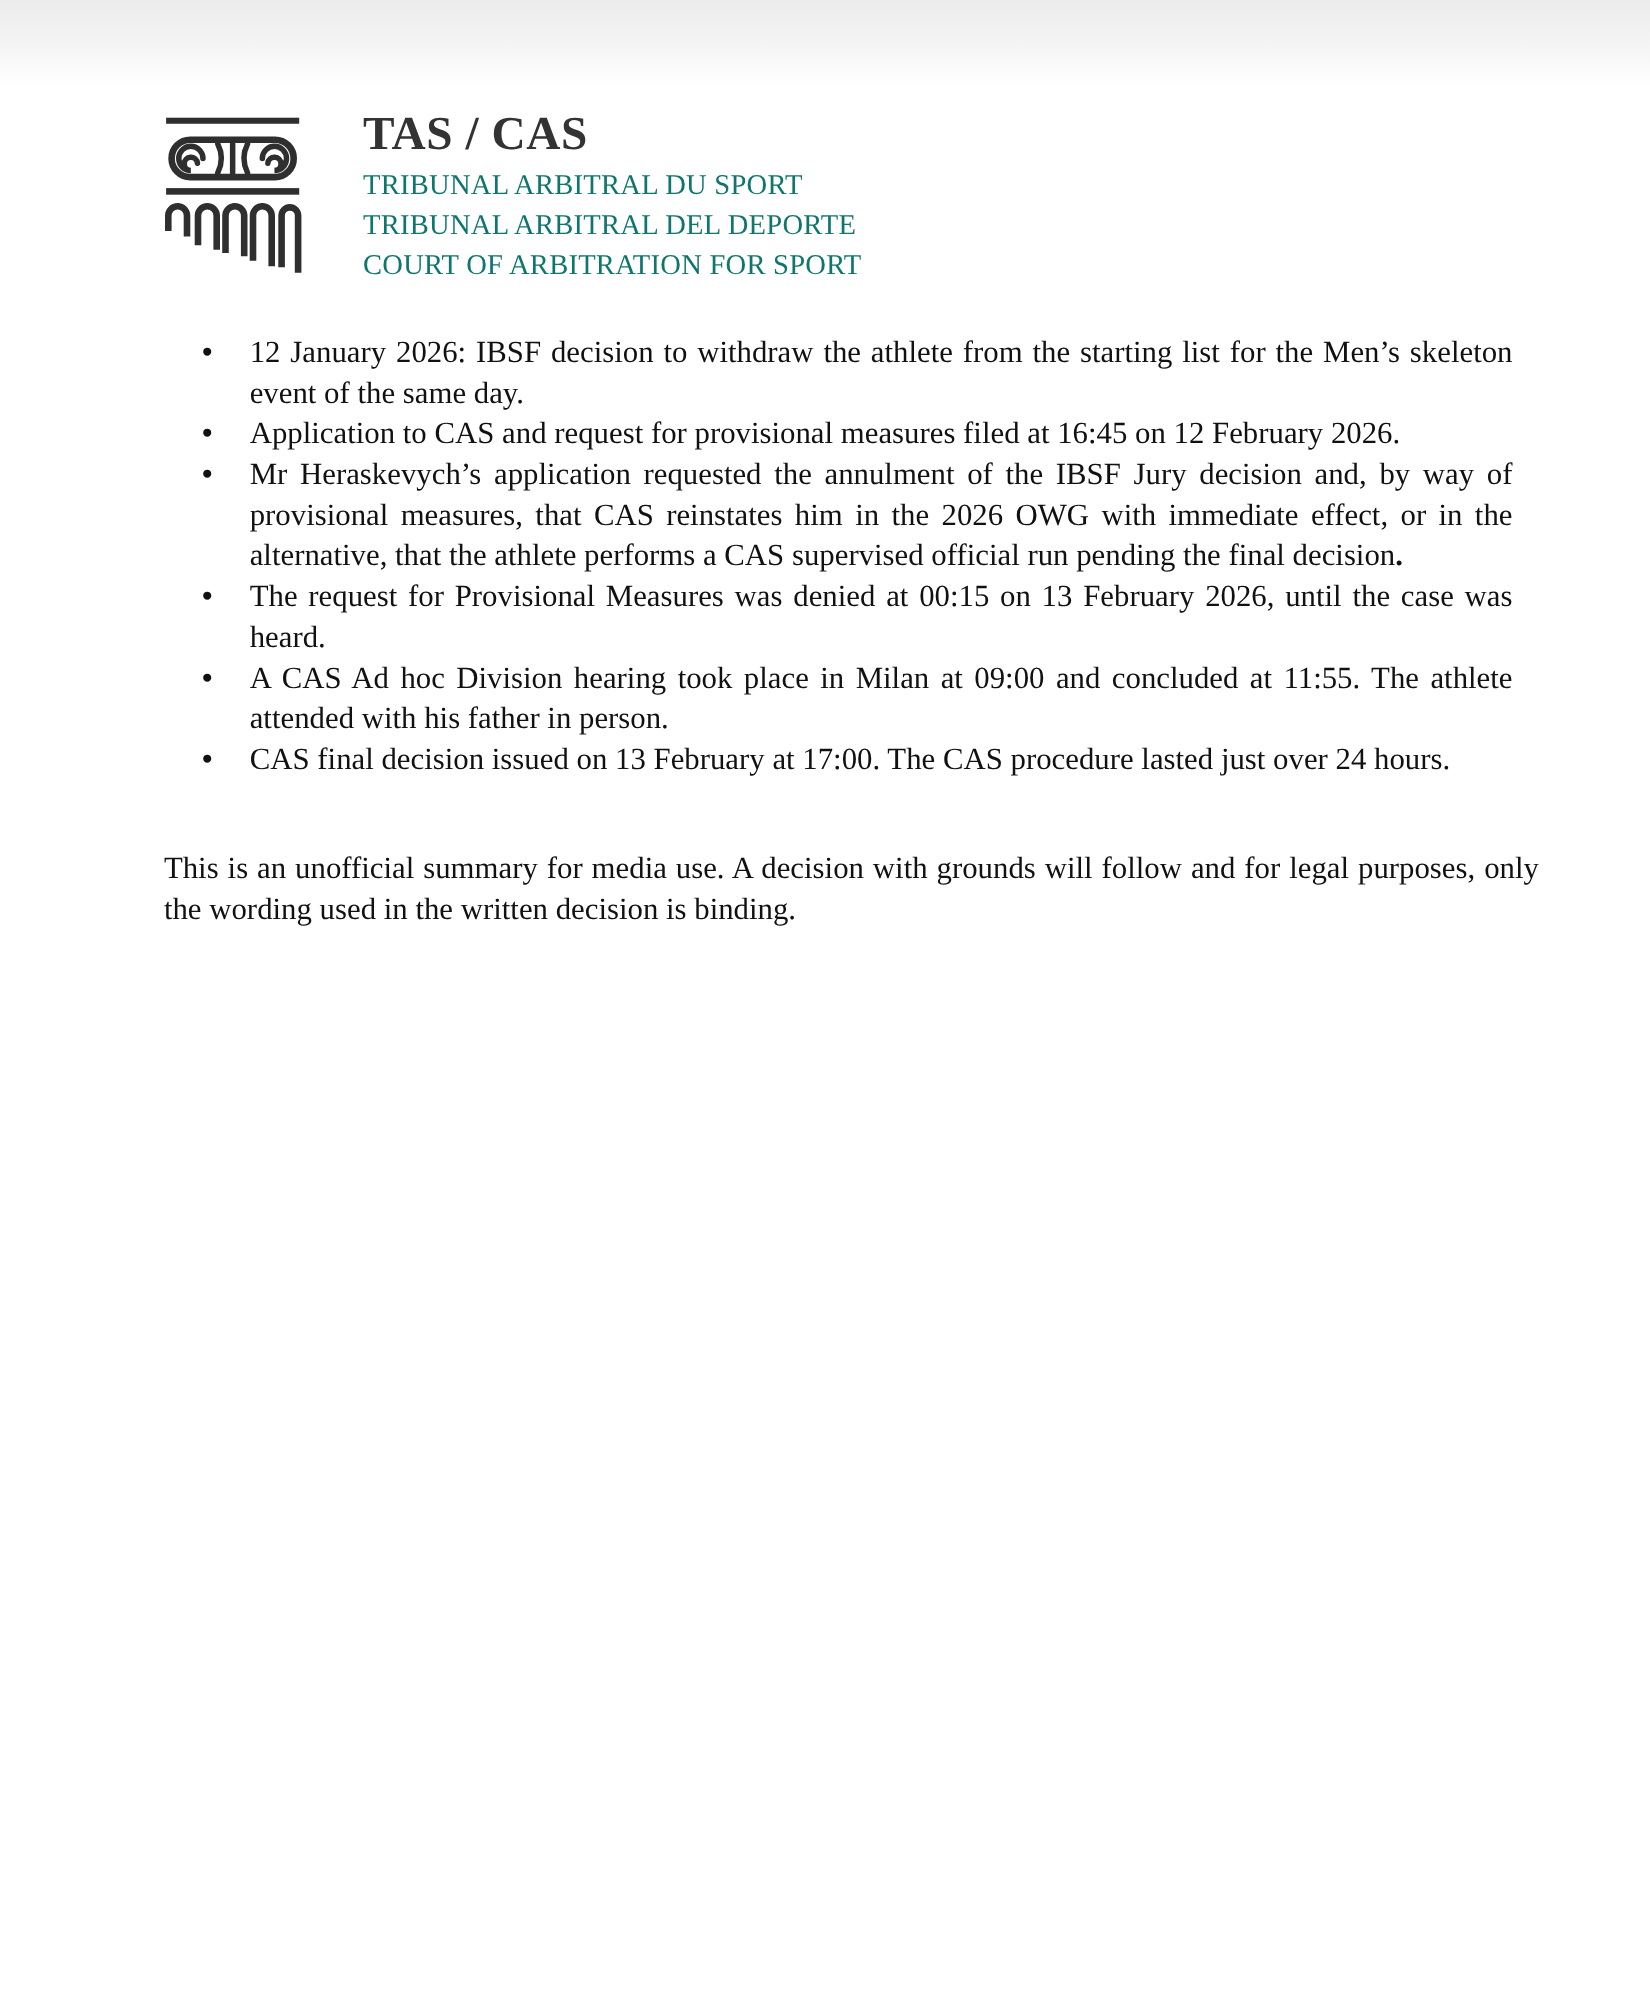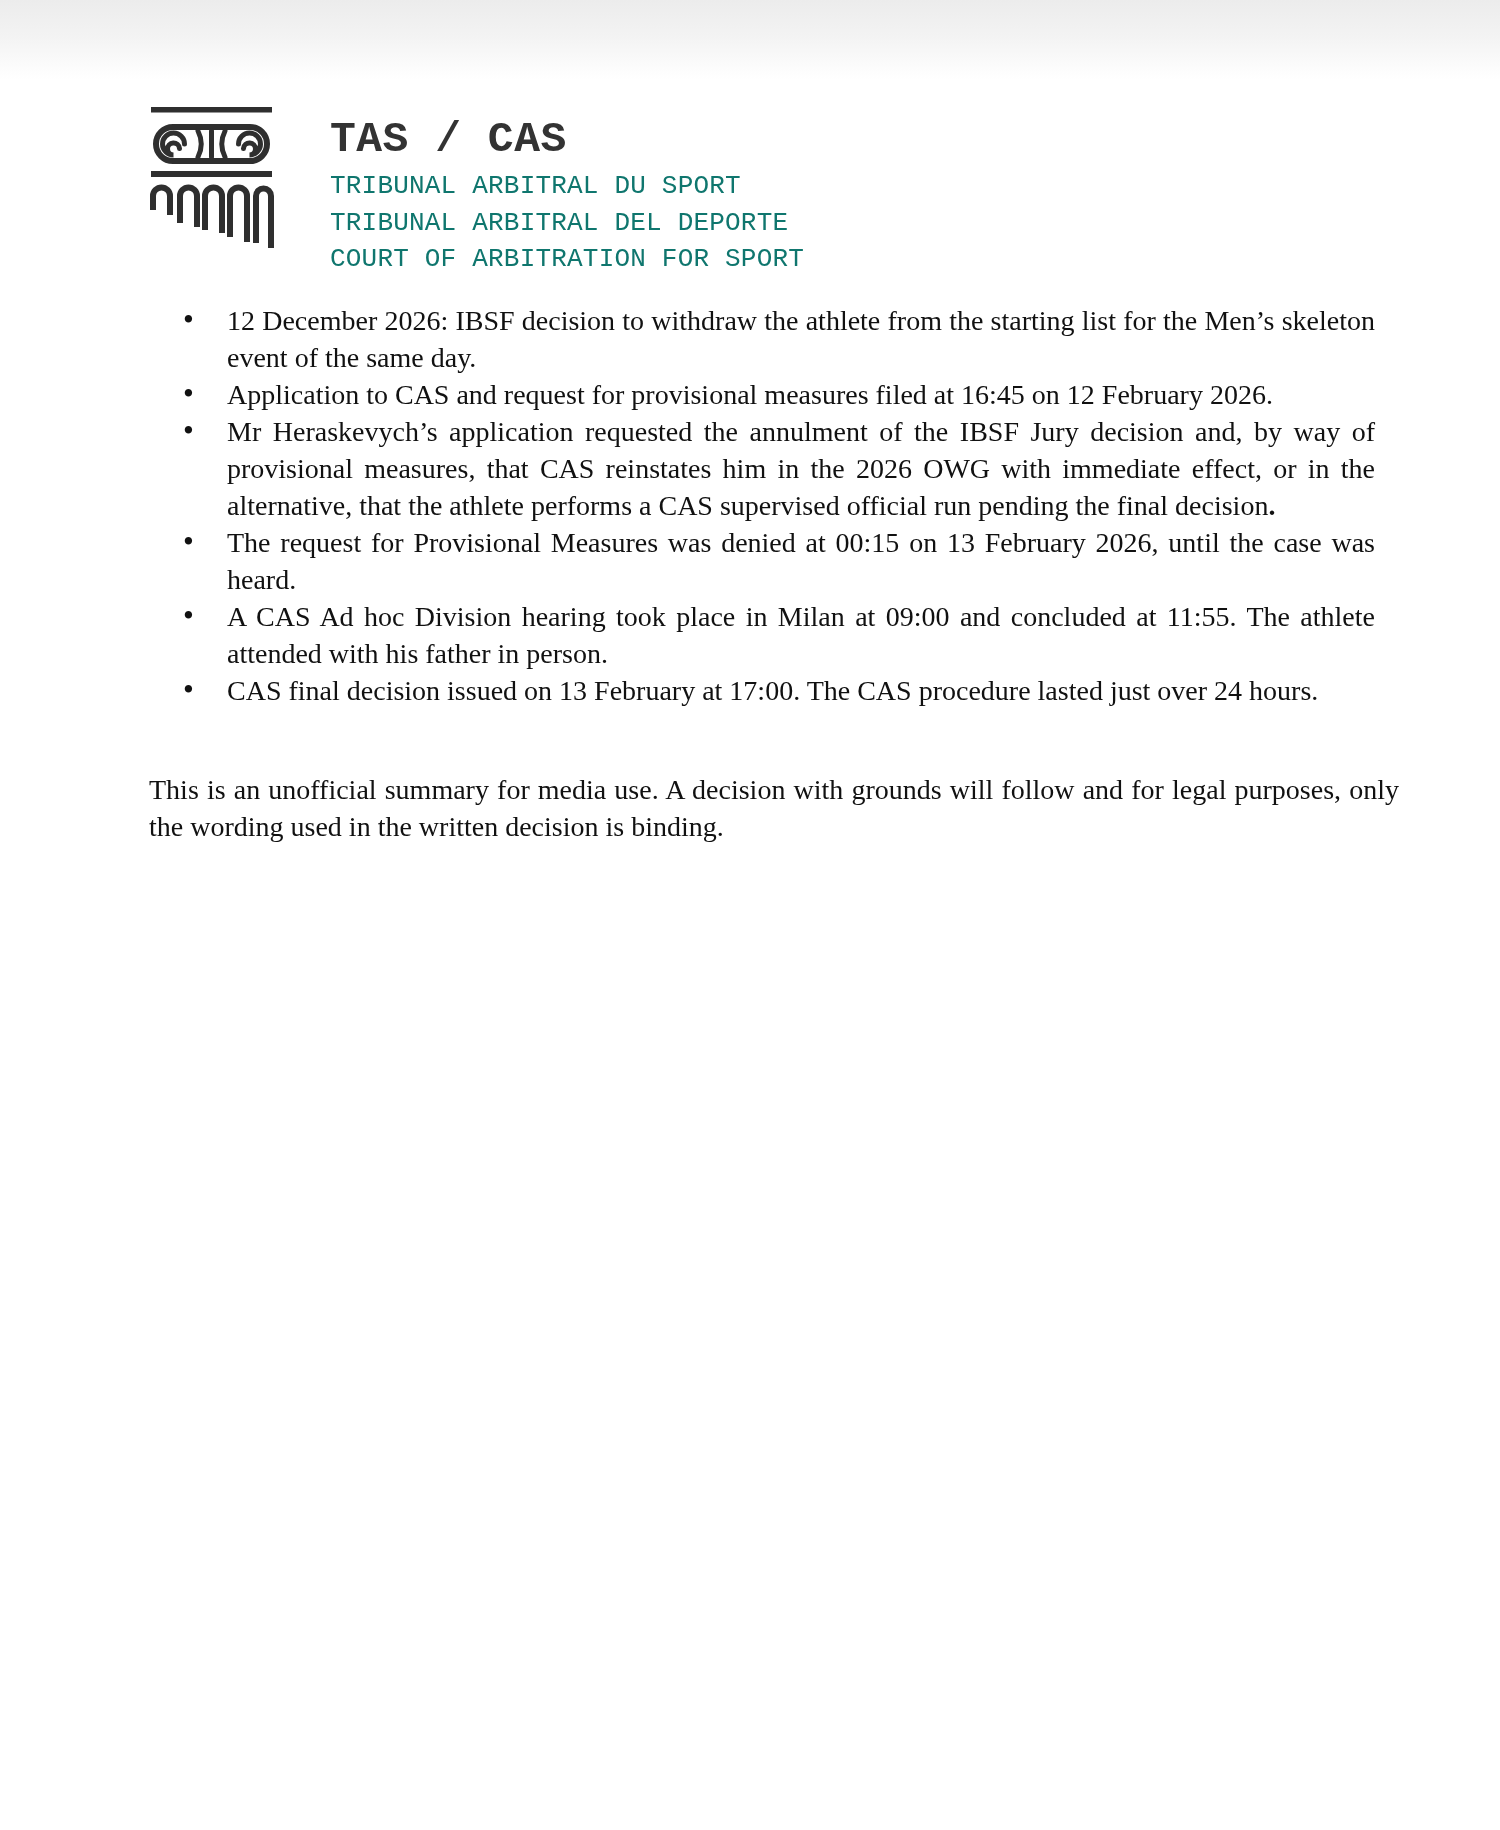--- a/index.html
+++ b/index.html
@@ -16,22 +16,21 @@
     position:absolute; top:0; left:0; width:1500px; height:80px;
     background:linear-gradient(180deg,#ececec 0%,#f3f3f3 45%,#fdfdfd 90%,#ffffff 100%);
   }
   .logo {
     position:absolute; left:125px; top:95px; width:150px; height:160px;
     color:#2f2f2f;
   }
   .logo svg { width:100%; height:100%; display:block; }
   .header-text {
     position:absolute; left:330px; top:100px;
-    font-family:Liberation Mono, monospace;
-    margin-top:18px;
+    font-family:Liberation Serif, serif;
   }
   .header-title {
     font-size:43px; font-weight:bold; color:#333333;
     line-height:43px; letter-spacing:0.5px; margin:0;
   }
   .header-sub {
     margin-top:7px;
     font-size:26px; color:#0f766e; line-height:36.5px; letter-spacing:0.2px;
     font-weight:400;
   }
@@ -92,21 +91,21 @@
   <div class="header-text">
     <h1 class="header-title">TAS / CAS</h1>
     <div class="header-sub">
       <div>TRIBUNAL ARBITRAL DU SPORT</div>
       <div>TRIBUNAL ARBITRAL DEL DEPORTE</div>
       <div>COURT OF ARBITRATION FOR SPORT</div>
     </div>
   </div>
 
   <ul class="bullet-list">
-      <li>12 December 2026: IBSF decision to withdraw the athlete from the starting list for the Men’s skeleton event of the same day.</li>
+      <li>12 January 2026: IBSF decision to withdraw the athlete from the starting list for the Men’s skeleton event of the same day.</li>
       <li>Application to CAS and request for provisional measures filed at 16:45 on 12 February 2026.</li>
       <li>Mr Heraskevych’s application requested the annulment of the IBSF Jury decision and, by way of provisional measures, that CAS reinstates him in the 2026 OWG with immediate effect, or in the alternative, that the athlete performs a CAS supervised official run pending the final decision<b>.</b></li>
       <li>The request for Provisional Measures was denied at 00:15 on 13 February 2026, until the case was heard.</li>
       <li>A CAS Ad hoc Division hearing took place in Milan at 09:00 and concluded at 11:55. The athlete attended with his father in person.</li>
       <li>CAS final decision issued on 13 February at 17:00. The CAS procedure lasted just over 24 hours.</li>
     </ul>
 
   <p class="footer-note">This is an unofficial summary for media use. A decision with grounds will follow and for legal purposes, only the wording used in the written decision is binding.</p>
 
 </div>

